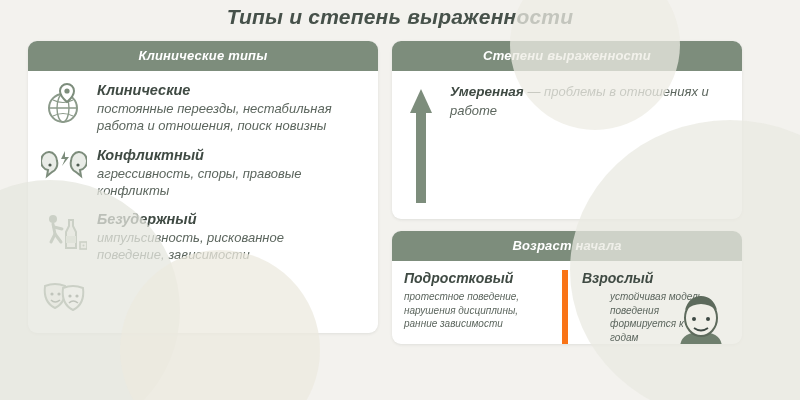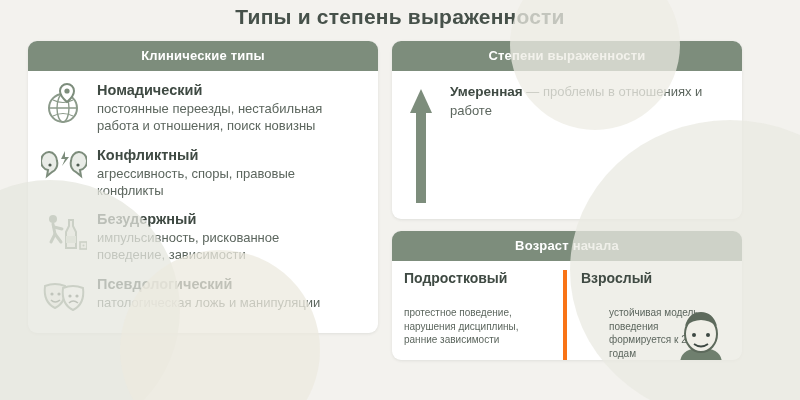--- a/index.html
+++ b/index.html
@@ -29,20 +29,21 @@
   }
   .blob.b1 { width: 260px; height: 260px; left: -80px; top: 180px; }
   .blob.b2 { width: 200px; height: 200px; left: 120px; top: 250px; background:#eceadf; }
   .blob.b3 { width: 320px; height: 300px; right: -90px; top: 120px; background:#e9eae1; }
   .blob.b4 { width: 170px; height: 170px; right: 120px; top: -40px; background:#edece4; }
 
   .page {
     position: relative;
     width: 800px;
     height: 400px;
+    font-style: italic;
   }
 
   .main-title {
     text-align: center;
     font-size: 21px;
     font-weight: bold;
     color: #46514a;
     padding-top: 5px;
     letter-spacing: .2px;
   }
@@ -136,29 +137,29 @@
   .age-body {
     display: flex;
     padding: 9px 12px 0 12px;
     position: relative;
   }
   .age-col {
     flex: 1;
     padding-right: 10px;
   }
   .age-col + .age-col {
-    border-left: 4px solid #f97316;
+    border-left: 6px solid #f97316;
     padding-left: 14px;
     padding-right: 0;
   }
   .age-title {
     font-weight: bold;
     font-size: 14px;
     color: #3f4a43;
-    margin-bottom: 20px;
+    margin-bottom: 4px;
   }
   .age-desc {
     font-size: 10px;
     line-height: 1.36;
     color: #5c665e;
   }
   .age-col.right .age-desc { max-width: 110px; margin-left: 28px; }
   .face {
     position: absolute;
     right: 6px;
@@ -192,21 +193,21 @@
                 <circle cx="22" cy="26" r="14" fill="none" stroke="#8b9a8a" stroke-width="2"></circle>
                 <ellipse cx="22" cy="26" rx="6" ry="14" fill="none" stroke="#8b9a8a" stroke-width="1.4"></ellipse>
                 <line x1="8" y1="26" x2="36" y2="26" stroke="#8b9a8a" stroke-width="1.4"></line>
                 <path d="M12 18 Q22 23 32 18" fill="none" stroke="#8b9a8a" stroke-width="1.2"></path>
                 <path d="M12 34 Q22 29 32 34" fill="none" stroke="#8b9a8a" stroke-width="1.2"></path>
                 <path d="M26 2 a7 7 0 0 1 7 7 c0 5 -7 11 -7 11 s-7 -6 -7 -11 a7 7 0 0 1 7 -7 z" fill="#ffffff" stroke="#7d8d7c" stroke-width="2"></path>
                 <circle cx="26" cy="9" r="2.6" fill="#7d8d7c"></circle>
               </svg>
             </div>
             <div class="txt">
-              <div class="name">Номадический</div>
+              <div class="name">Клинические</div>
               <div class="desc">постоянные переезды, нестабильная работа и отношения, поиск новизны</div>
             </div>
           </div>
 
           <div class="item">
             <div class="ico">
               <svg width="46" height="40" viewBox="0 0 46 40">
                 <path d="M16 12 a8 9 0 1 0 -9 9 l-1 6 5 -4 a8 9 0 0 0 5 -11 z" fill="#e9ece7" stroke="#7d8d7c" stroke-width="2"></path>
                 <circle cx="9" cy="16" r="1.6" fill="#4f5b51"></circle>
                 <path d="M30 12 a8 9 0 1 1 9 9 l1 6 -5 -4 a8 9 0 0 1 -5 -11 z" fill="#e9ece7" stroke="#7d8d7c" stroke-width="2"></path>
@@ -245,24 +246,20 @@
                 <path d="M4 6 q10 -4 20 0 q2 16 -10 22 q-12 -6 -10 -22 z" fill="#eef0ea" stroke="#7d8d7c" stroke-width="2"></path>
                 <circle cx="11" cy="14" r="1.6" fill="#4f5b51"></circle>
                 <circle cx="18" cy="14" r="1.6" fill="#4f5b51"></circle>
                 <path d="M10 20 q4 4 9 0" stroke="#4f5b51" stroke-width="1.6" fill="none"></path>
                 <path d="M22 8 q10 -4 20 0 q2 16 -10 22 q-12 -6 -10 -22 z" fill="#ffffff" stroke="#7d8d7c" stroke-width="2"></path>
                 <circle cx="29" cy="16" r="1.6" fill="#4f5b51"></circle>
                 <circle cx="36" cy="16" r="1.6" fill="#4f5b51"></circle>
                 <path d="M28 23 q4 -4 9 0" stroke="#4f5b51" stroke-width="1.6" fill="none"></path>
               </svg>
             </div>
-            <div class="txt">
-              <div class="name">Псевдологический</div>
-              <div class="desc">патологическая ложь и манипуляции</div>
-            </div>
           </div>
 
         </div>
       </div>
     </div>
 
     <div class="col-right">
 
       <div class="card">
         <div class="card-header">Степени выраженности</div>

